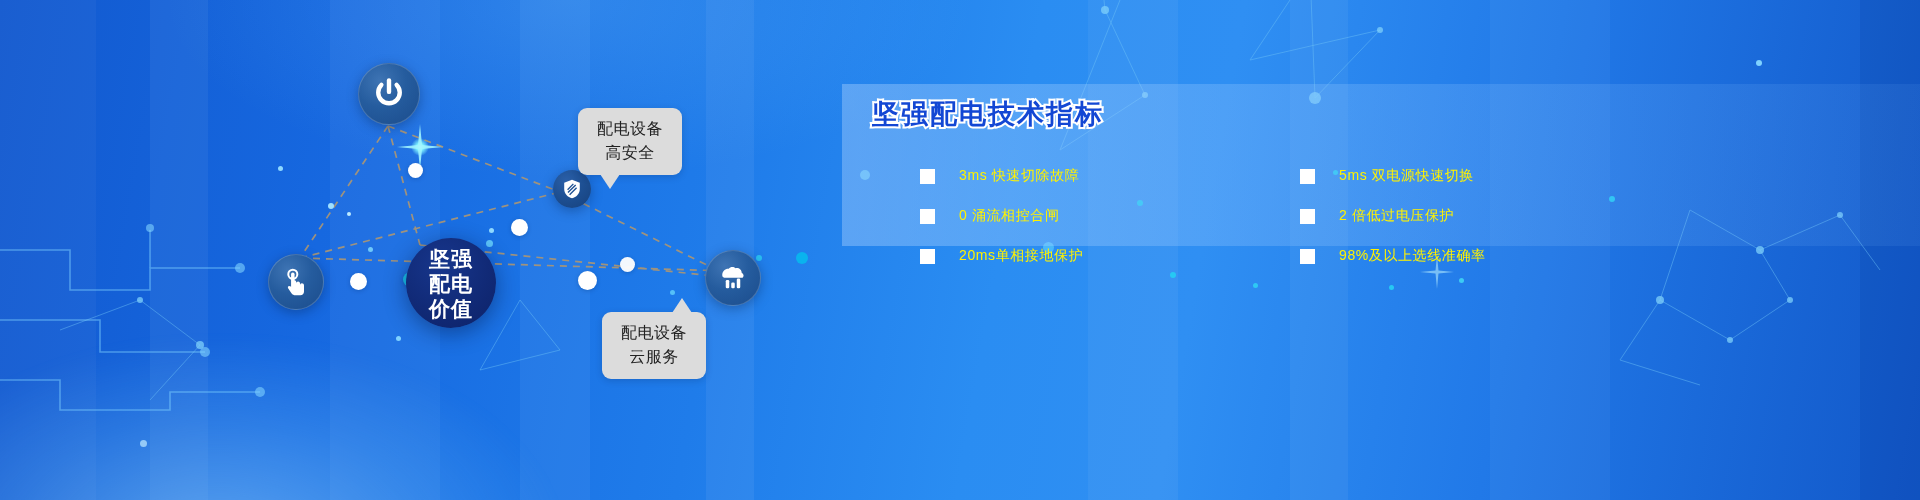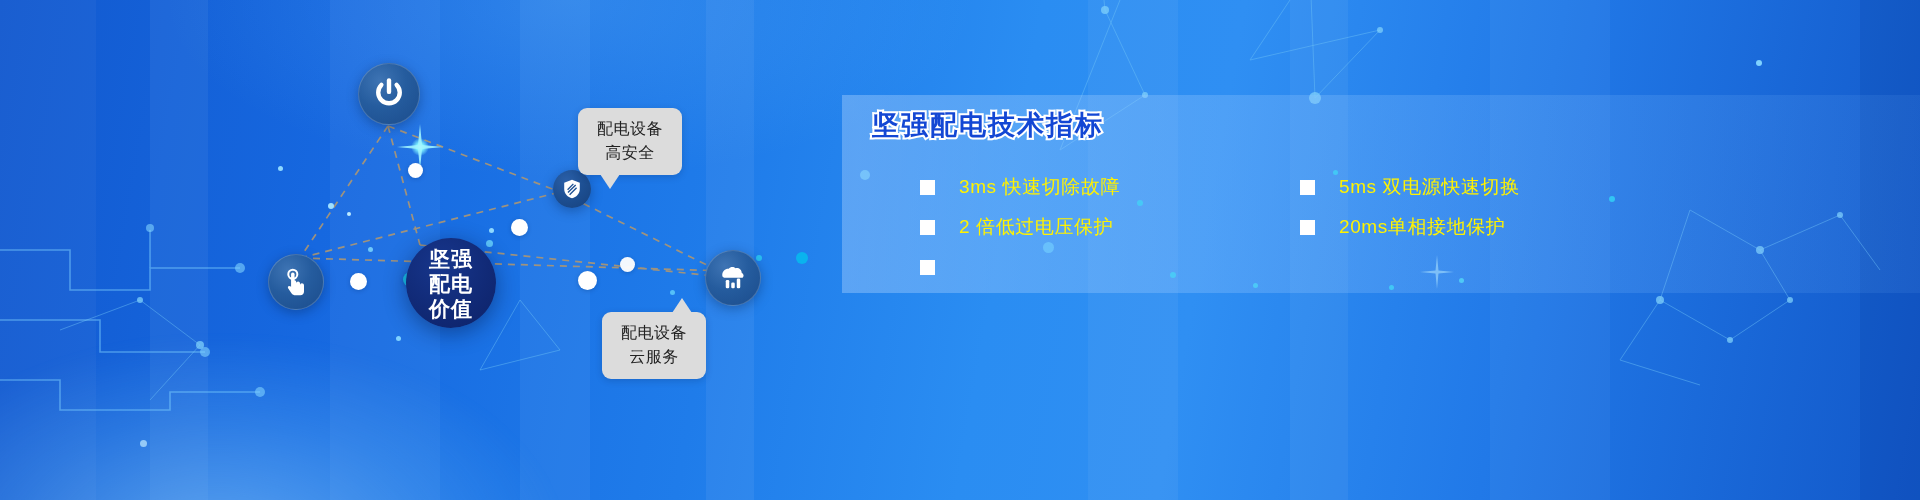--- a/index.html
+++ b/index.html
@@ -73,42 +73,42 @@
     box-shadow:0 2px 7px rgba(10,35,80,.20);
   }
   .callout .tail {
     position:absolute; width:0; height:0;
     border-left:10px solid transparent; border-right:10px solid transparent;
     border-top:15px solid #dcdcdc;
   }
 
   
   #panel {
-    position:absolute; left:842px; top:95px; width:1078px; height:198px;
+    position:absolute; left:842px; top:84px; width:1078px; height:162px;
     background:linear-gradient(90deg, rgba(175,212,255,.40) 0%, rgba(150,200,255,.30) 35%, rgba(130,188,252,.20) 70%, rgba(120,180,250,.10) 100%);
     padding-left:8px;
   }
   #panel-title {
     position:absolute; left:30px; top:12px;
     font-size:27px; font-weight:bold; color:#1347d4;
     letter-spacing:2px;
     -webkit-text-stroke:4px #ffffff;
     paint-order:stroke fill;
   }
   #spec-grid {
     position:absolute; left:78px; top:72px; width:1000px;
     display:grid; grid-template-columns:370px 370px; grid-auto-rows:40px;
     column-gap:10px;
   }
   .spec { display:flex; align-items:center; }
   .spec .bullet {
     width:15px; height:15px; background:#ffffff; flex:0 0 auto; margin-right:24px;
   }
   .spec .txt {
-    color:#fff200; font-size:19px; letter-spacing:.6px; white-space:nowrap;
+    color:#fff200; font-size:14px; letter-spacing:.6px; white-space:nowrap;
   }
 </style>
 </head>
 <body>
 
 <div id="banner">
 
   <div class="bands">
     <div class="band" style="left:0;width:96px;background:rgba(255,255,255,.035);"></div>
     <div class="band" style="left:150px;width:58px;background:rgba(255,255,255,.05);"></div>
@@ -286,25 +286,30 @@
       <div class="spec">
         <span class="bullet"></span>
         <span class="txt">3ms 快速切除故障</span>
       </div>
       <div class="spec">
         <span class="bullet"></span>
         <span class="txt">5ms 双电源快速切换</span>
       </div>
       <div class="spec">
         <span class="bullet"></span>
+        <span class="txt">0 涌流相控合闸</span>
+      </div>
+      <div class="spec">
+        <span class="bullet"></span>
         <span class="txt">2 倍低过电压保护</span>
       </div>
       <div class="spec">
         <span class="bullet"></span>
         <span class="txt">20ms单相接地保护</span>
       </div>
       <div class="spec">
         <span class="bullet"></span>
+        <span class="txt">98%及以上选线准确率</span>
       </div>
     </div>
   </div>
 
 </div>
 
 </body></html>

